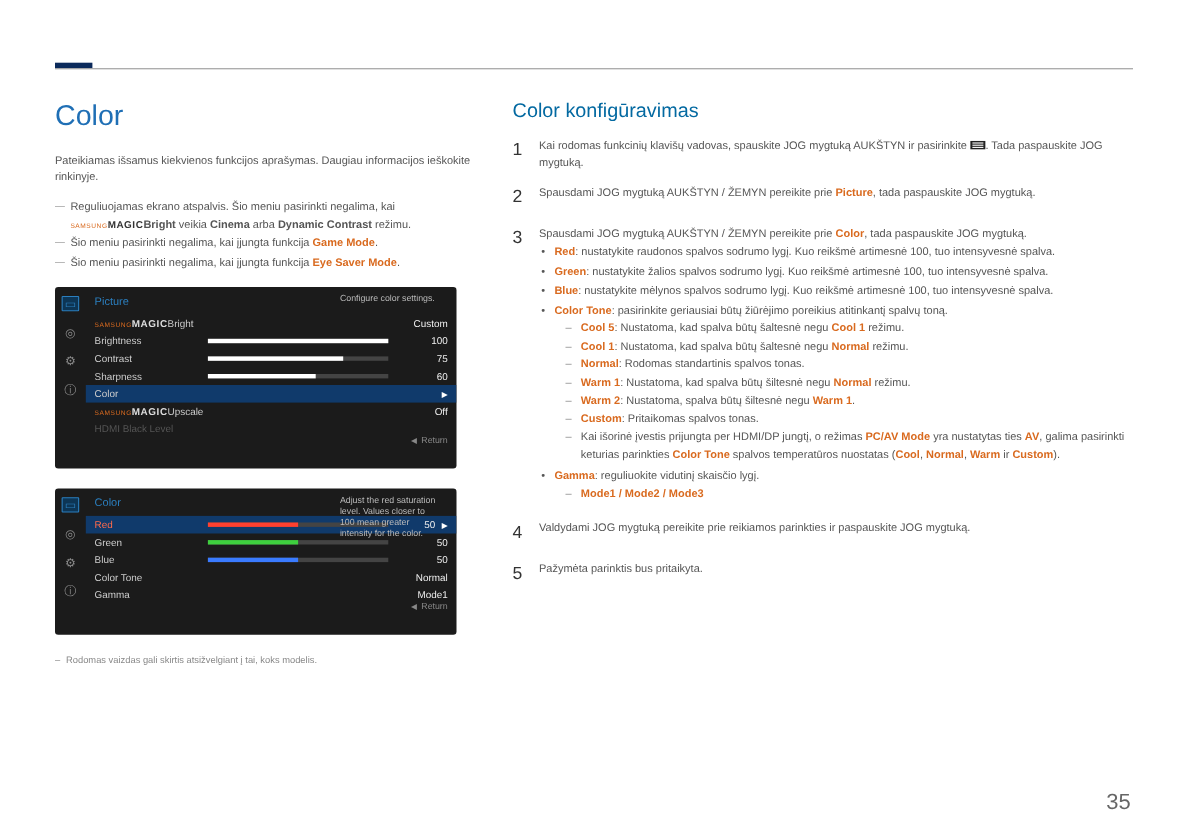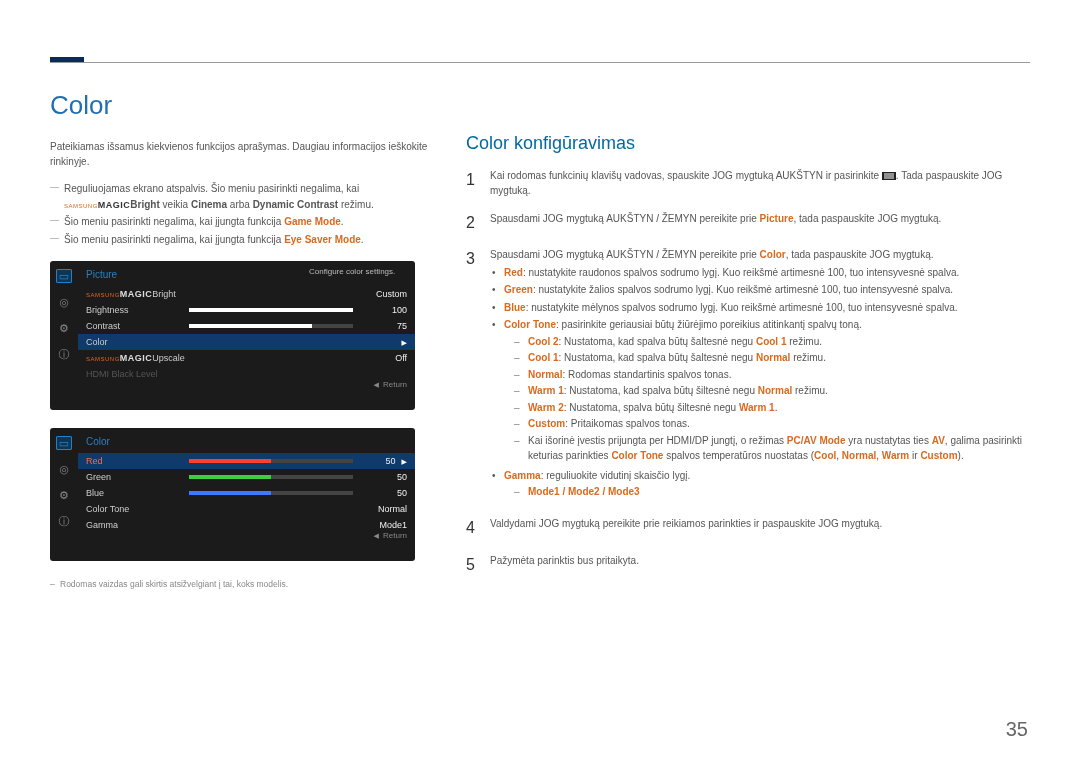--- a/index.html
+++ b/index.html
@@ -1,17 +1,17 @@
 <!DOCTYPE html>
 <html><head>
 <meta charset="utf-8">
 <style>
   * { box-sizing: border-box; margin: 0; padding: 0; }
   body { font-family: Arial, Helvetica, sans-serif; background: #fff; color: #333; width: 1080px; height: 763px; position: relative; font-size: 10px; }
-  .page { display: flex; padding: 50px 50px 20px 50px; gap: 36px; align-items: flex-end; }
+  .page { display: flex; padding: 50px 50px 20px 50px; gap: 36px; }
   .left { flex: 0 0 380px; }
   .right { flex: 1; }
   .top-bar { position: absolute; top: 62px; left: 50px; right: 50px; border-top: 1px solid #999; }
   .top-accent { position: absolute; top: 57px; left: 50px; width: 34px; height: 5px; background: #0b2a5b; }
   h1 { font-size: 26px; font-weight: 400; color: #1f6fb5; margin: 40px 0 18px 0; }
   h2 { font-size: 18px; font-weight: 400; color: #0369a1; margin: 40px 0 14px 0; }
   .intro { line-height: 1.5; color: #555; margin-bottom: 12px; }
   .dash-list { list-style: none; margin-bottom: 14px; }
   .dash-list > li { line-height: 1.55; color: #555; padding-left: 14px; position: relative; margin-bottom: 2px; }
   .dash-list > li:before { content: "―"; position: absolute; left: 0; top: 0; color: #999; font-size: 9px; }
@@ -97,20 +97,27 @@
                 </span>
                 <span class="val">100</span>
               </div>
               <div class="osd-row">
                 <span class="lbl">Contrast</span>
                 <span class="bar">
                   <span style="width: 75%;"></span>
                 </span>
                 <span class="val">75</span>
               </div>
+              <div class="osd-row">
+                <span class="lbl">Sharpness</span>
+                <span class="bar">
+                  <span style="width: 60%;"></span>
+                </span>
+                <span class="val">60</span>
+              </div>
               <div class="osd-row sel">
                 <span class="lbl">Color</span>
                 <span style="flex: 1 1 0%;"></span>
                 <span class="val"></span>
               </div>
               <div class="osd-row">
                 <span class="lbl"><span class="magic-sm">SAMSUNG</span><span class="magic" style="color:#ddd">MAGIC</span>Upscale</span>
                 <span style="flex: 1 1 0%;"></span>
                 <span class="val">Off</span>
               </div>
@@ -164,20 +171,21 @@
                 <span class="val">Normal</span>
               </div>
               <div class="osd-row">
                 <span class="lbl">Gamma</span>
                 <span style="flex: 1 1 0%;"></span>
                 <span class="val">Mode1</span>
               </div>
             </div>
         </div>
       </div>
+      <div class="osd-tip">Adjust the red saturation level. Values closer to 100 mean greater intensity for the color.</div>
       <div class="osd-foot">Return</div>
     </div>
 
     <p class="footnote">Rodomas vaizdas gali skirtis atsižvelgiant į tai, koks modelis.</p>
   </div>
 
   <div class="right">
     <h2>Color konfigūravimas</h2>
     <ol class="steps">
       <li>
@@ -200,21 +208,21 @@
       <li>
           <span class="num">3</span>
           <span class="body">
         <span>Spausdami JOG mygtuką AUKŠTYN / ŽEMYN pereikite prie </span><span class="orange">Color</span><span>, tada paspauskite JOG mygtuką.</span>
         <ul class="bullets">
           <li><span class="orange">Red</span><span>: nustatykite raudonos spalvos sodrumo lygį. Kuo reikšmė artimesnė 100, tuo intensyvesnė spalva.</span></li>
           <li><span class="orange">Green</span><span>: nustatykite žalios spalvos sodrumo lygį. Kuo reikšmė artimesnė 100, tuo intensyvesnė spalva.</span></li>
           <li><span class="orange">Blue</span><span>: nustatykite mėlynos spalvos sodrumo lygį. Kuo reikšmė artimesnė 100, tuo intensyvesnė spalva.</span></li>
           <li><span class="orange">Color Tone</span><span>: pasirinkite geriausiai būtų žiūrėjimo poreikius atitinkantį spalvų toną.</span>
             <ul class="sub-dash">
-              <li><span class="orange">Cool 2</span><span>: Nustatoma, kad spalva būtų šaltesnė negu </span><span class="orange">Cool 1</span><span> režimu.</span></li>
+              <li><span class="orange">Cool 5</span><span>: Nustatoma, kad spalva būtų šaltesnė negu </span><span class="orange">Cool 1</span><span> režimu.</span></li>
               <li><span class="orange">Cool 1</span><span>: Nustatoma, kad spalva būtų šaltesnė negu </span><span class="orange">Normal</span><span> režimu.</span></li>
               <li><span class="orange">Normal</span><span>: Rodomas standartinis spalvos tonas.</span></li>
               <li><span class="orange">Warm 1</span><span>: Nustatoma, kad spalva būtų šiltesnė negu </span><span class="orange">Normal</span><span> režimu.</span></li>
               <li><span class="orange">Warm 2</span><span>: Nustatoma, spalva būtų šiltesnė negu </span><span class="orange">Warm 1</span><span>.</span></li>
               <li><span class="orange">Custom</span><span>: Pritaikomas spalvos tonas.</span></li>
               <li><span>Kai išorinė įvestis prijungta per HDMI/DP jungtį, o režimas </span><span class="orange">PC/AV Mode</span><span> yra nustatytas ties </span><span class="orange">AV</span><span>, galima pasirinkti keturias parinkties </span><span class="orange">Color Tone</span><span> spalvos temperatūros nuostatas (</span><span class="orange">Cool</span><span>, </span><span class="orange">Normal</span><span>, </span><span class="orange">Warm</span><span> ir </span><span class="orange">Custom</span><span>).</span></li>
             </ul>
           </li>
           <li><span class="orange">Gamma</span><span>: reguliuokite vidutinį skaisčio lygį.</span>
             <ul class="sub-dash">

